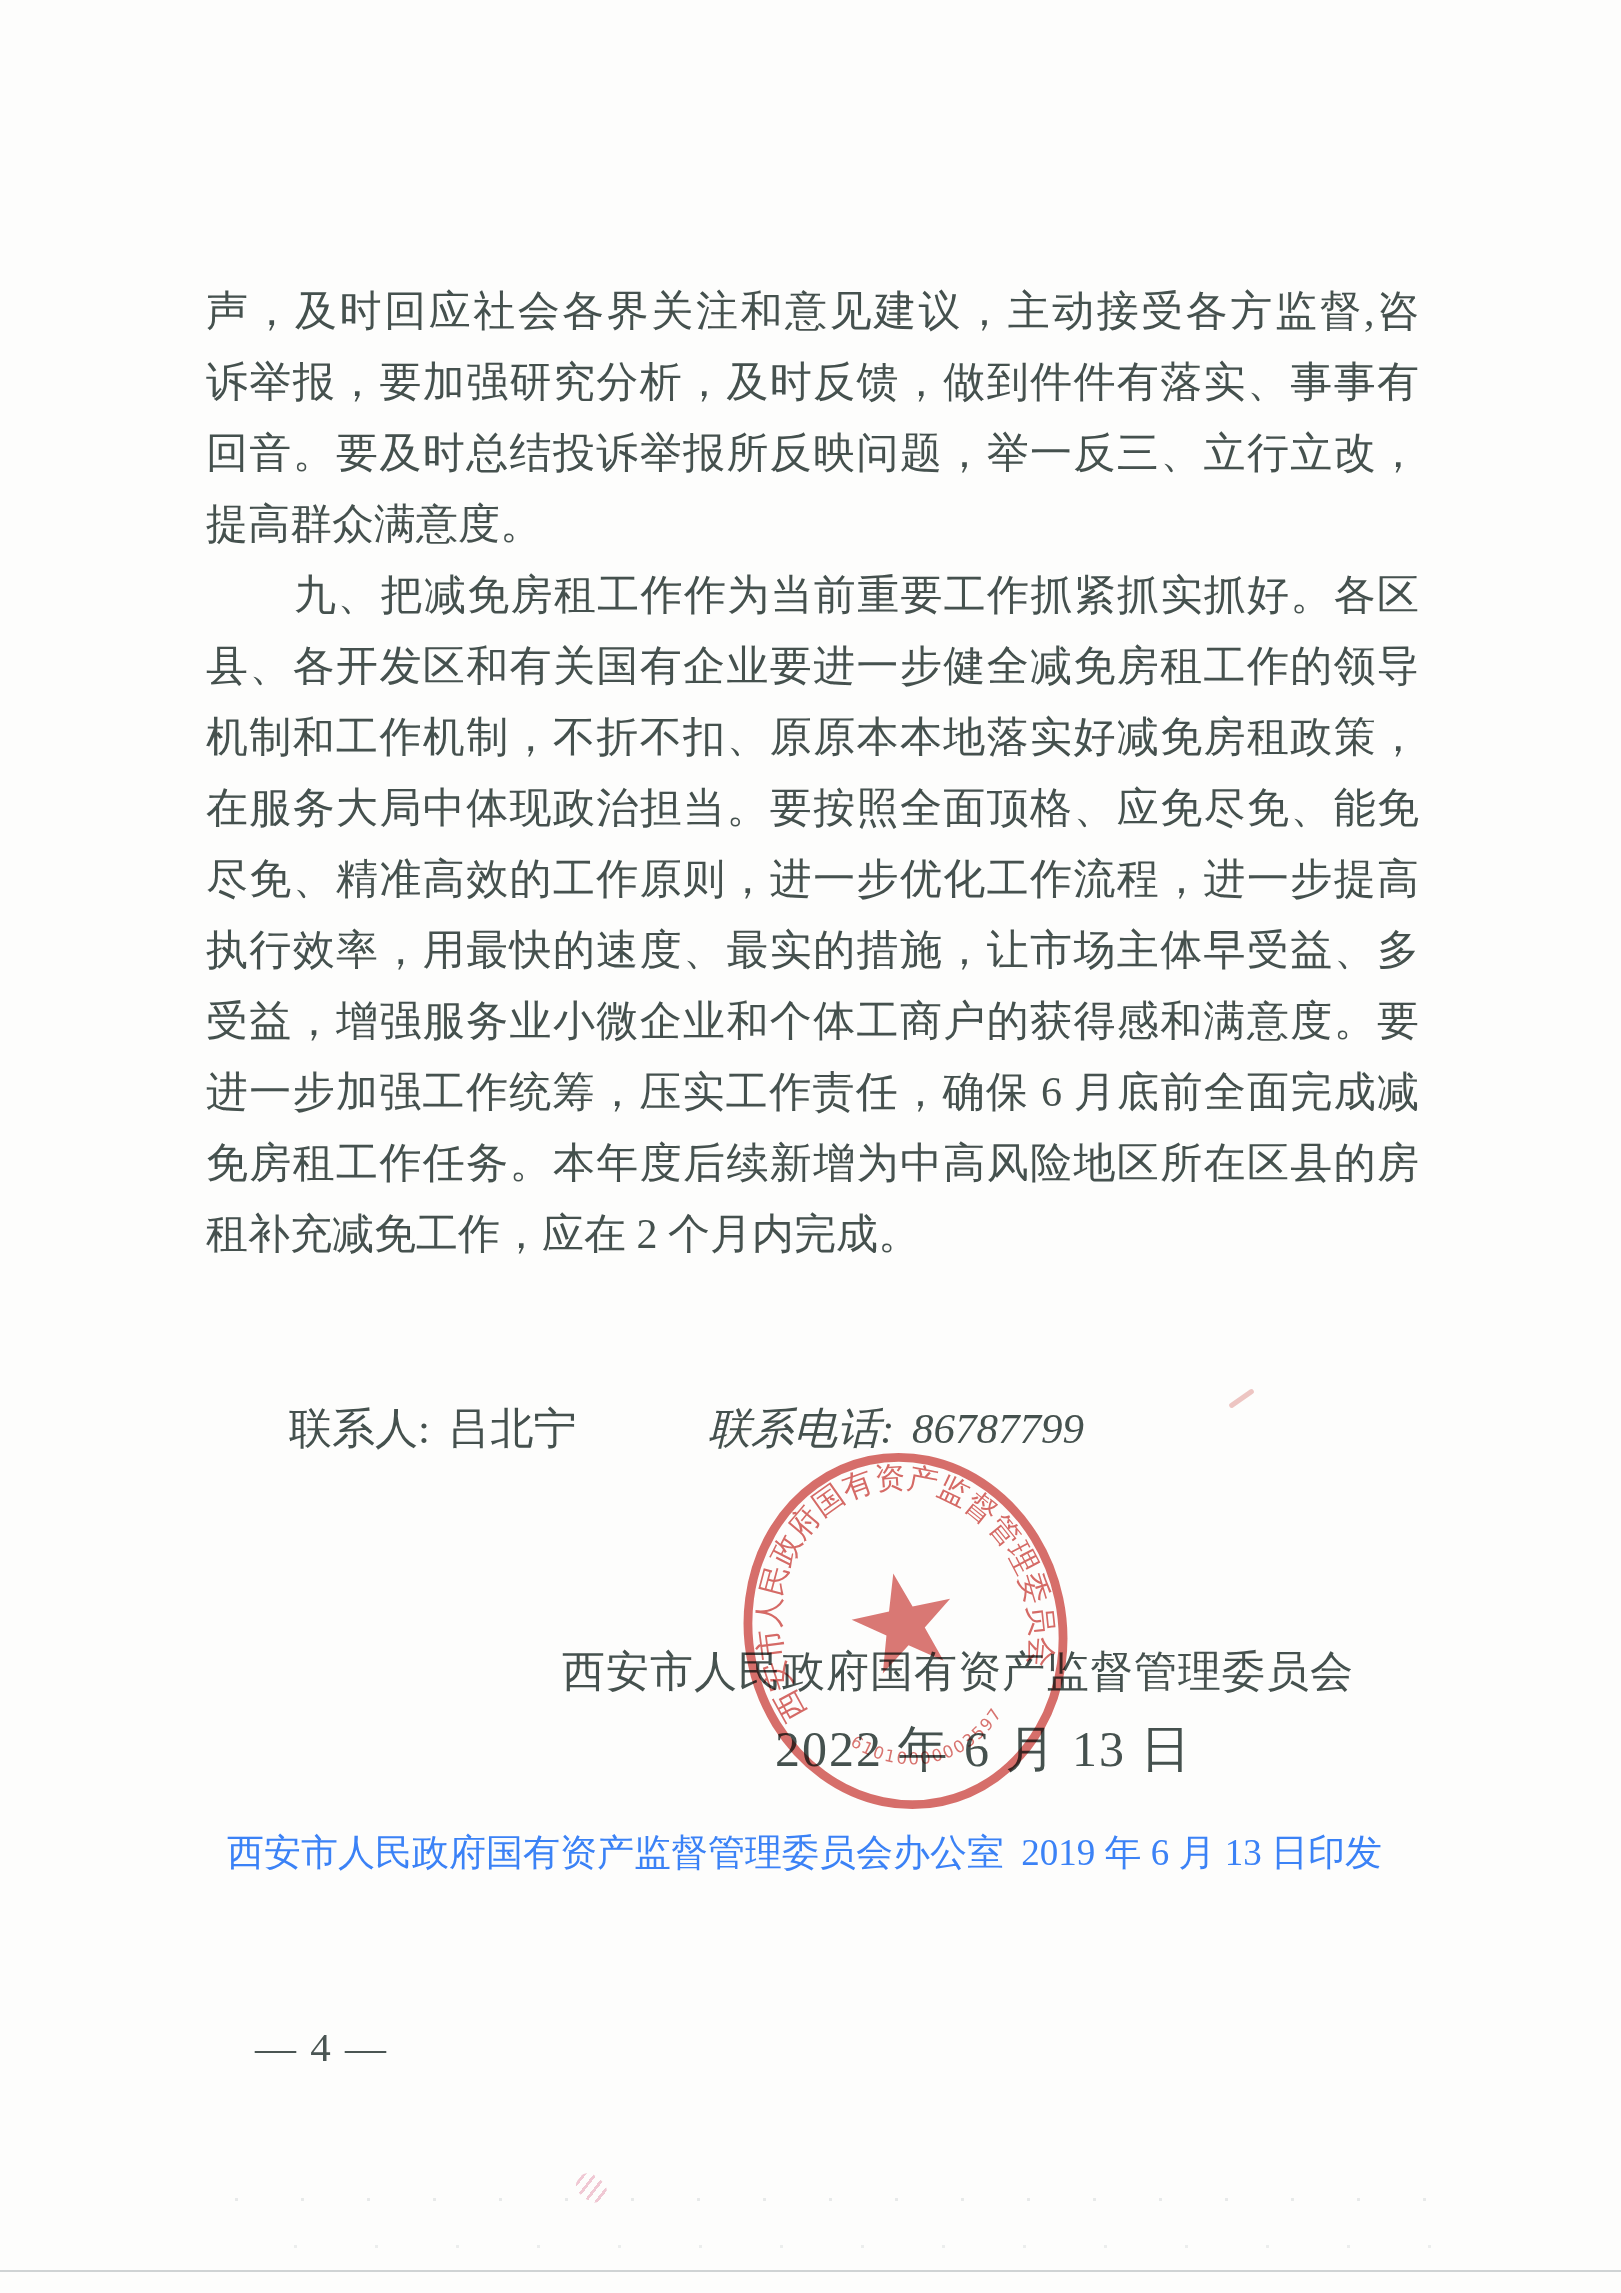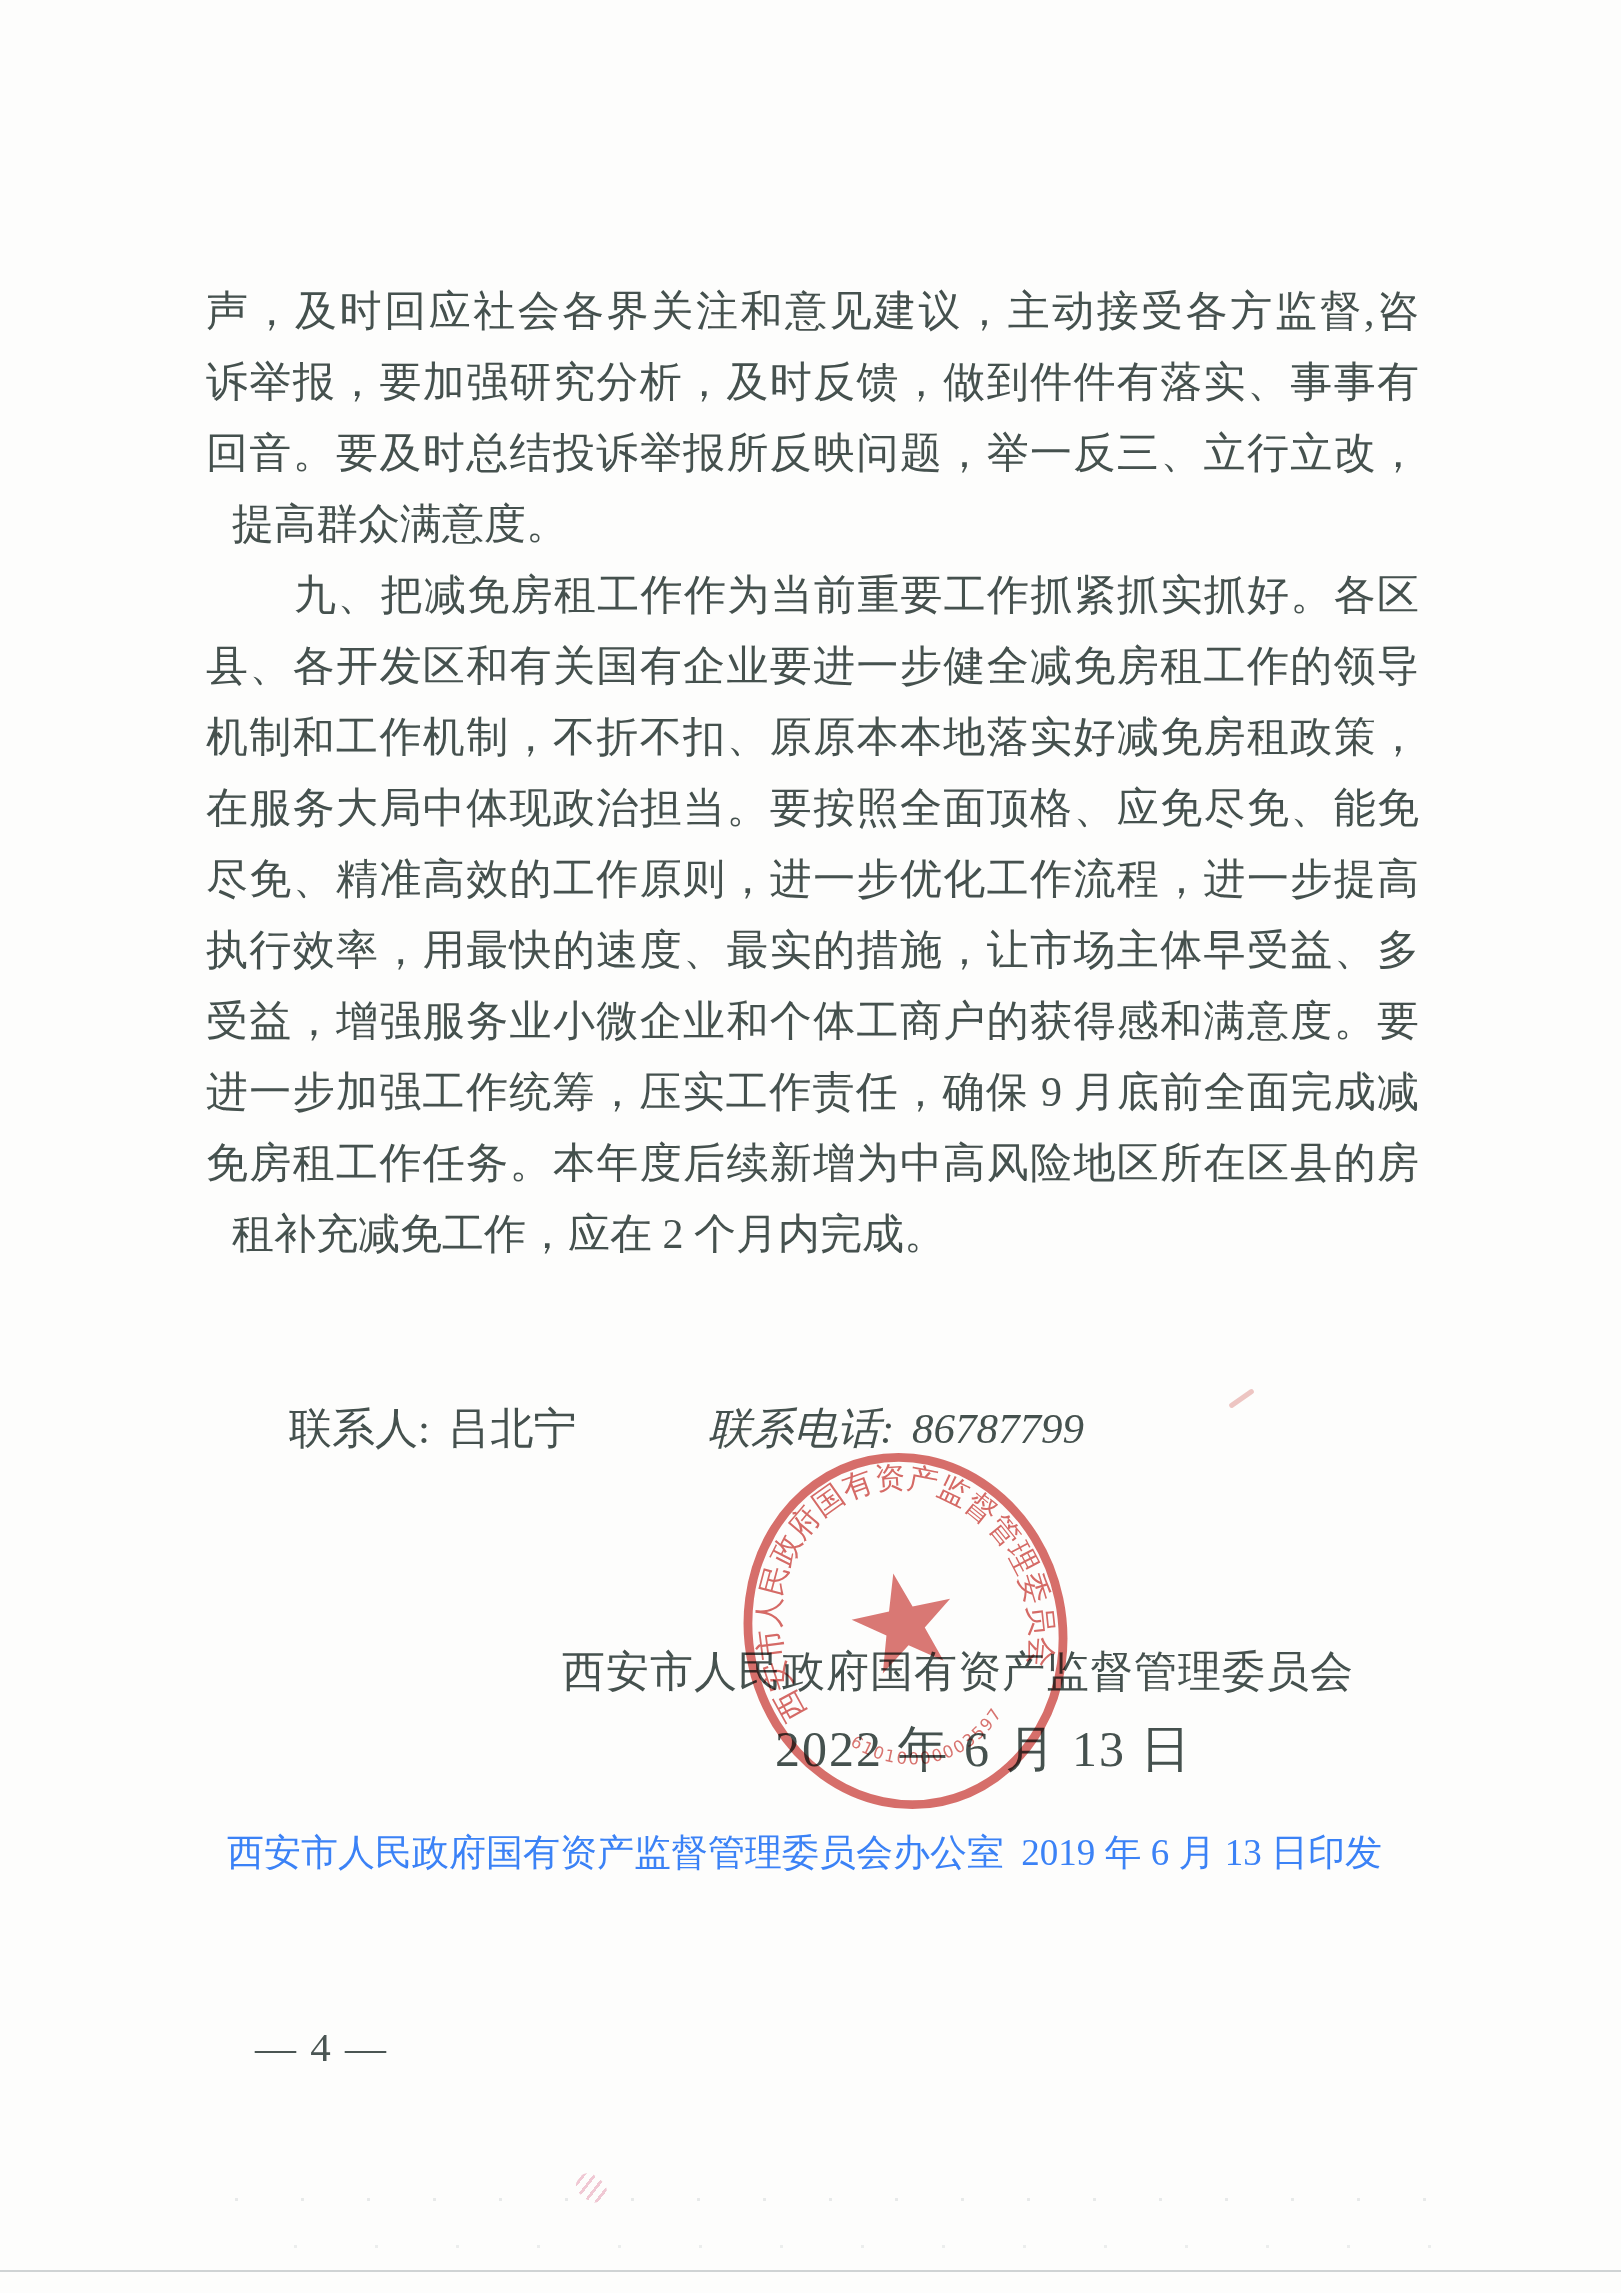--- a/index.html
+++ b/index.html
@@ -4,21 +4,21 @@
 <style>
   html,body{margin:0;padding:0;background:#e8e8e8;}
   .page{
     position:relative;width:1621px;height:2294px;background:#fdfdfc;
     font-family:"Liberation Serif","DejaVu Serif",serif;color:#45514e;overflow:hidden;
   }
   
   .body-text{position:absolute;left:206px;top:276px;width:1213px;
     font-size:42px;line-height:71px;letter-spacing:0;}
   .jline{height:71px;text-align:justify;text-align-last:justify;white-space:normal;}
-  .jline.last{text-align:last left;text-align-last:left;margin-left:26px;}
+  .jline.last{text-align:last left;text-align-last:left;}
   .indent{text-indent:88px;}
   
   .contact-person{position:absolute;left:289px;top:1403px;font-size:43px;line-height:51px;}
   .contact-phone{position:absolute;left:708px;top:1403px;font-size:43px;line-height:51px;font-style:italic;}
   .contact-person .lbl,.contact-phone .lbl{margin-right:17.6px;}
   
   .signature{position:absolute;left:562px;top:1646px;font-size:43px;line-height:51px;letter-spacing:1px;}
   .sign-date{position:absolute;left:775px;top:1724px;font-size:50px;line-height:51px;letter-spacing:2px;font-family:Liberation Serif, serif;}
   
   .seal{position:absolute;left:737px;top:1445px;width:337px;height:372px;
@@ -57,21 +57,21 @@
       <div class="jline last">提高群众满意度。</div>
     </div>
     <div>
       <div class="jline indent">九、把减免房租工作作为当前重要工作抓紧抓实抓好。各区</div>
       <div class="jline">县、各开发区和有关国有企业要进一步健全减免房租工作的领导</div>
       <div class="jline">机制和工作机制，不折不扣、原原本本地落实好减免房租政策，</div>
       <div class="jline">在服务大局中体现政治担当。要按照全面顶格、应免尽免、能免</div>
       <div class="jline">尽免、精准高效的工作原则，进一步优化工作流程，进一步提高</div>
       <div class="jline">执行效率，用最快的速度、最实的措施，让市场主体早受益、多</div>
       <div class="jline">受益，增强服务业小微企业和个体工商户的获得感和满意度。要</div>
-      <div class="jline">进一步加强工作统筹，压实工作责任，确保 9 月底前全面完成减</div>
+      <div class="jline">进一步加强工作统筹，压实工作责任，确保 6 月底前全面完成减</div>
       <div class="jline">免房租工作任务。本年度后续新增为中高风险地区所在区县的房</div>
       <div class="jline last">租补充减免工作，应在 2 个月内完成。</div>
     </div>
   </div>
 
   <div class="contact-person">
     <span class="lbl">联系人:</span><span>吕北宁</span>
   </div>
   <div class="contact-phone">
     <span class="lbl">联系电话:</span><span>86787799</span>

